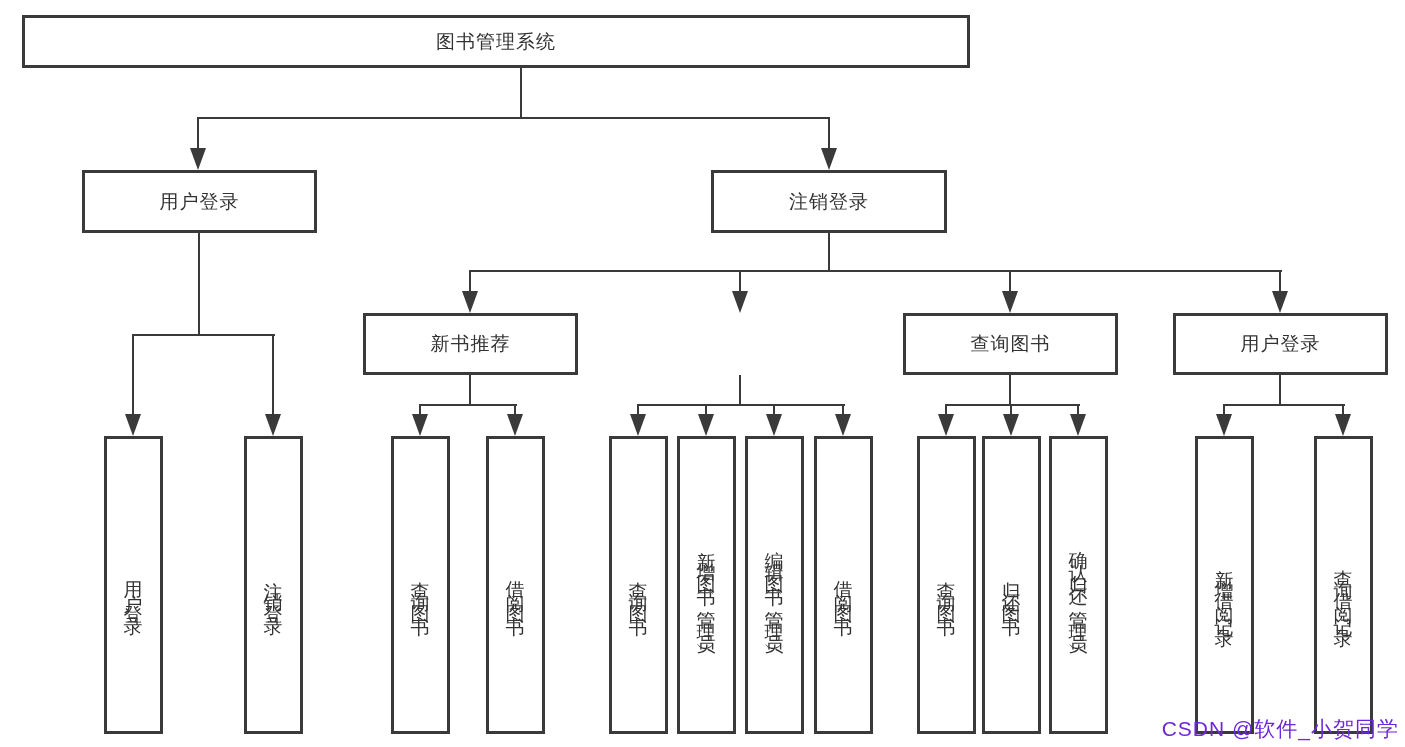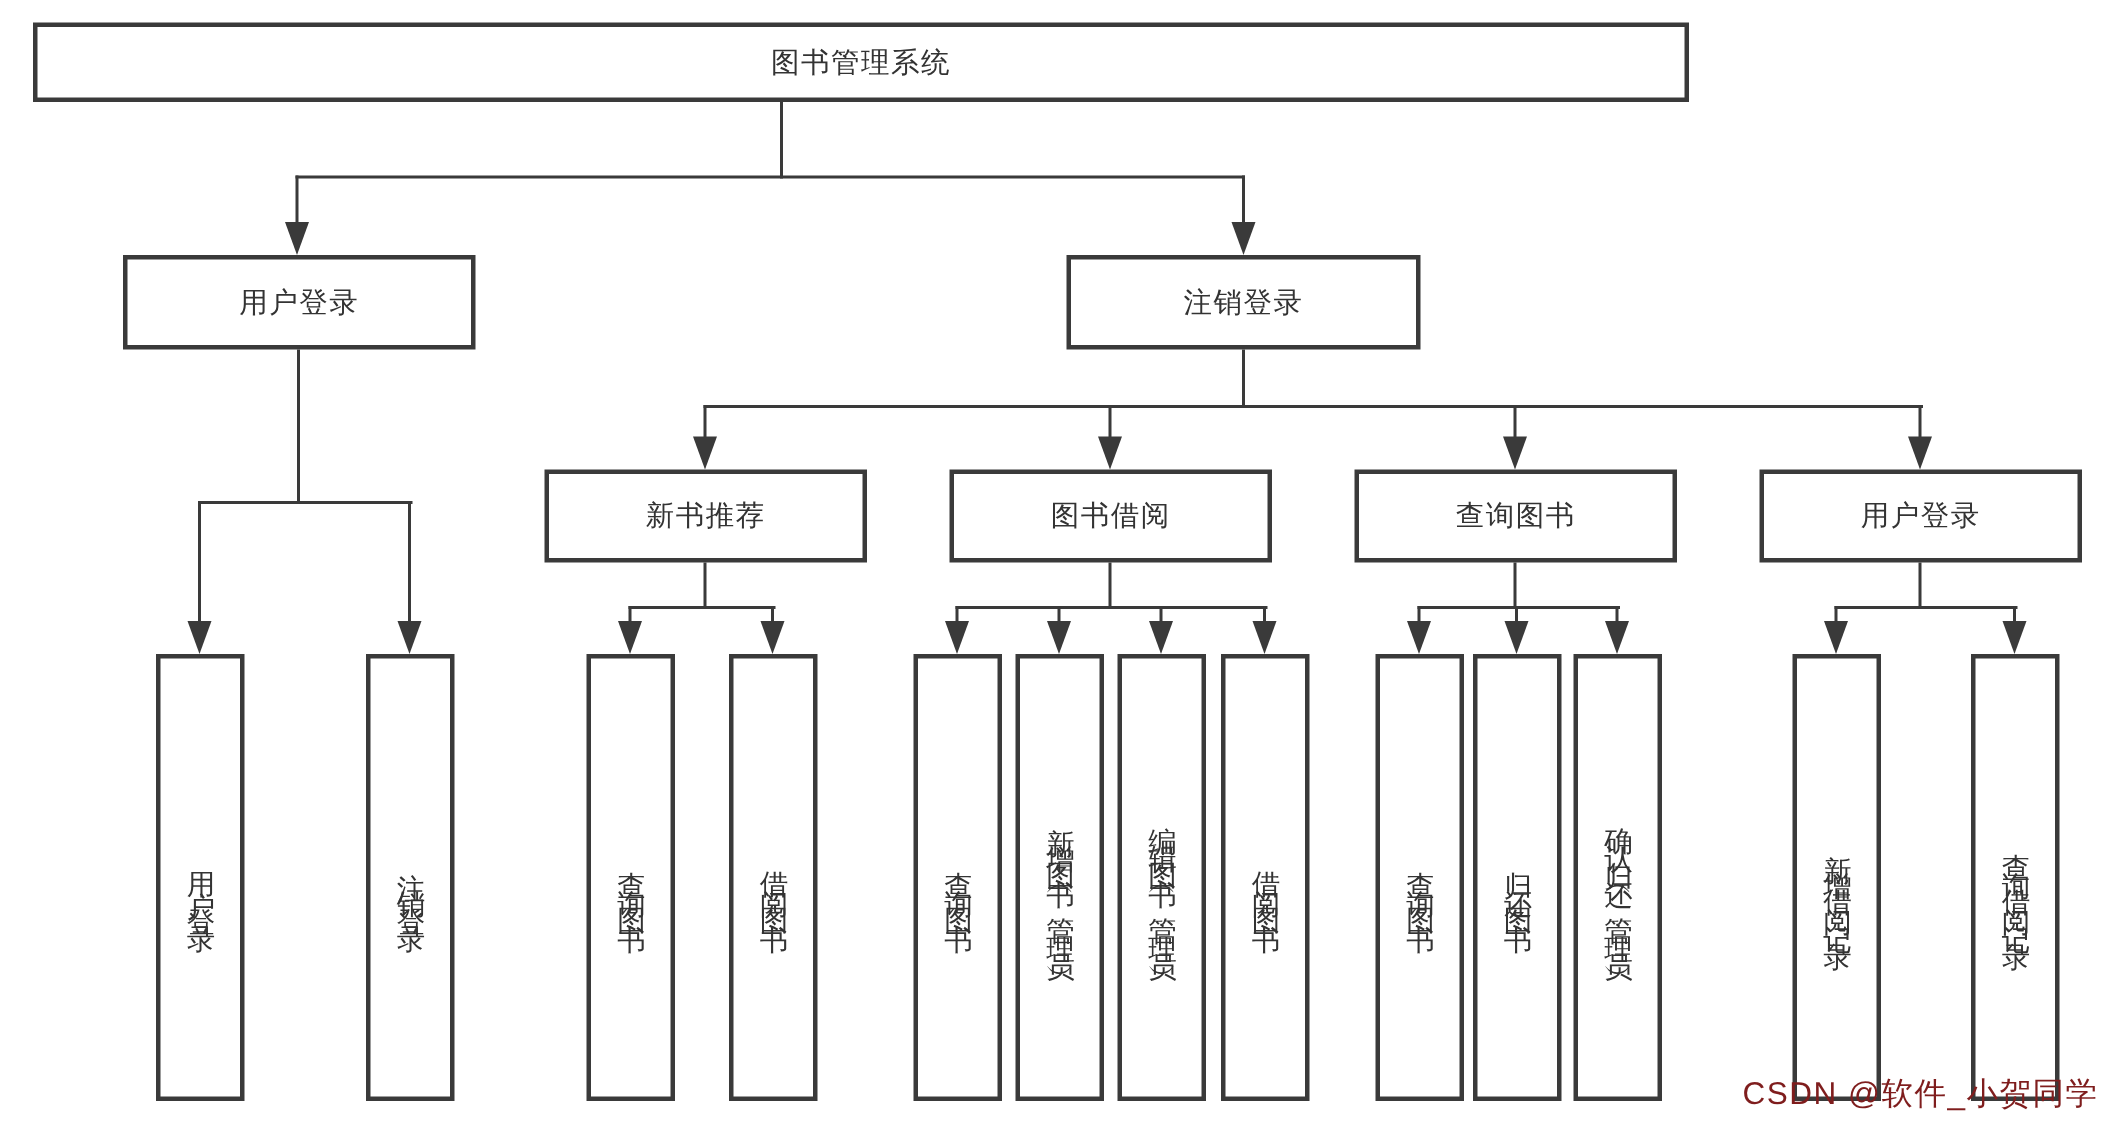--- a/index.html
+++ b/index.html
@@ -43,32 +43,32 @@
     width: 0; height: 0;
     border-left: 8px solid transparent;
     border-right: 8px solid transparent;
     border-top: 22px solid #3a3a3a;
   }
   .watermark {
     position: absolute;
     top: 715px;
     right: 6px;
     font-size: 21px;
-    color: #7f1d1d;
+    color: #6d28d9;
     letter-spacing: 1px;
     z-index: 5;
     white-space: nowrap;
   }
 </style>
 </head>
 <body>
 
 <div class="canvas">
 
-  <div class="box" style="left:22px;top:15px;width:1104px;height:53px">
+  <div class="box" style="left:22px;top:15px;width:948px;height:53px">
     <span class="lbl">图书管理系统</span>
   </div>
 
   <div class="vl" style="left:520px;top:68px;height:51px"></div>
   <div class="hl" style="left:197px;top:117px;width:633px"></div>
   <div class="vl" style="left:197px;top:117px;height:33px"></div>
   <div class="arrow" style="left:190px;top:148px"></div>
   <div class="vl" style="left:828px;top:117px;height:33px"></div>
   <div class="arrow" style="left:821px;top:148px"></div>
 
@@ -92,23 +92,20 @@
   <div class="arrow" style="left:462px;top:291px"></div>
   <div class="vl" style="left:739px;top:270px;height:23px"></div>
   <div class="arrow" style="left:732px;top:291px"></div>
   <div class="vl" style="left:1009px;top:270px;height:23px"></div>
   <div class="arrow" style="left:1002px;top:291px"></div>
   <div class="vl" style="left:1279px;top:270px;height:23px"></div>
   <div class="arrow" style="left:1272px;top:291px"></div>
 
   <div class="box" style="left:363px;top:313px;width:215px;height:62px">
     <span class="lbl">新书推荐</span>
-  </div>
-  <div class="box" style="left:633px;top:313px;width:215px;height:62px">
-    <span class="lbl">图书借阅</span>
   </div>
   <div class="box" style="left:903px;top:313px;width:215px;height:62px">
     <span class="lbl">查询图书</span>
   </div>
   <div class="box" style="left:1173px;top:313px;width:215px;height:62px">
     <span class="lbl">用户登录</span>
   </div>
 
   <div class="vl" style="left:469px;top:375px;height:31px"></div>
   <div class="hl" style="left:419px;top:404px;width:98px"></div>

